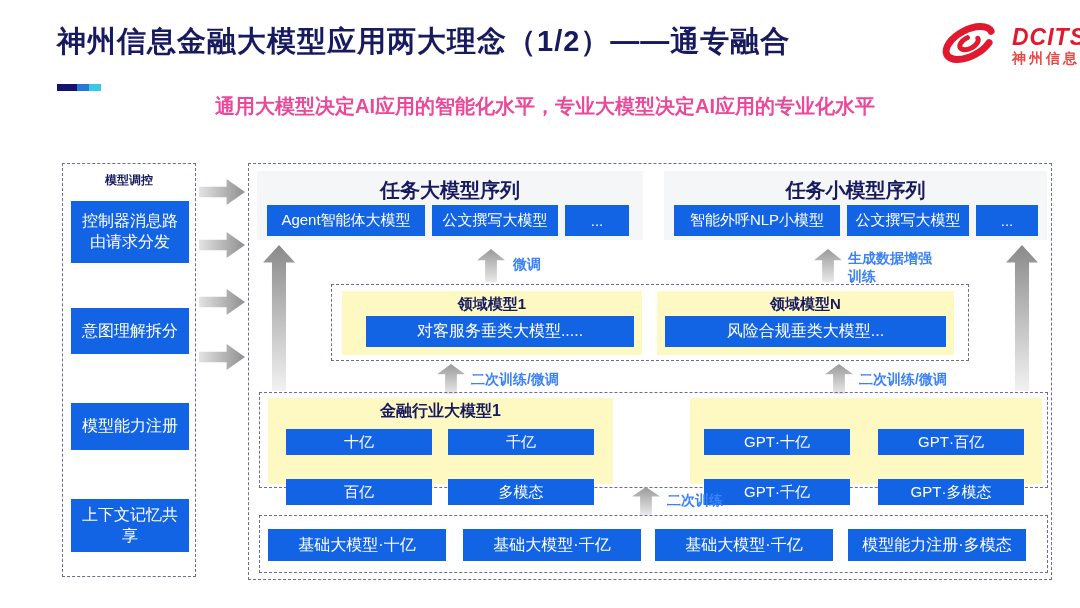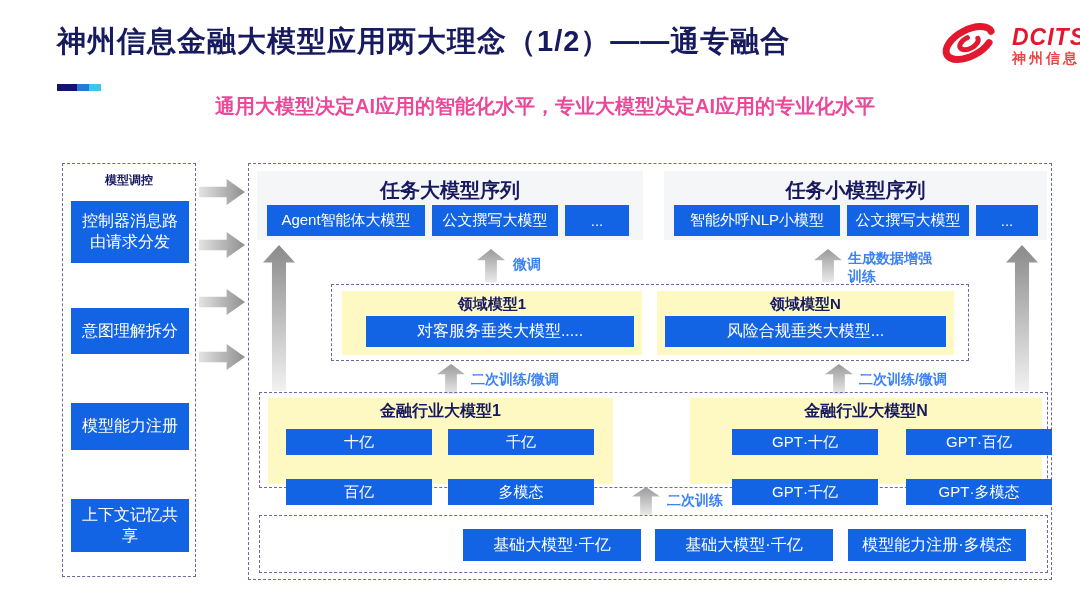--- a/index.html
+++ b/index.html
@@ -149,33 +149,33 @@
       <div class="panel ind-panel" style="left:8px; width:345px;">
         <div class="grp-title">金融行业大模型1</div>
         <div class="ind-grid" style="left:18px; width:308px; column-gap:16px;">
           <div class="blue-btn">十亿</div>
           <div class="blue-btn">百亿</div>
           <div class="blue-btn">千亿</div>
           <div class="blue-btn">多模态</div>
         </div>
       </div>
       <div class="panel ind-panel" style="left:430px; width:352px;">
-        <div class="grp-title">金融行业大模型N</div>
-        <div class="ind-grid" style="left:14px; width:320px; column-gap:28px;margin-left:28px;">
+        <div class="ind-grid" style="left:14px; width:320px; column-gap:28px;">
           <div class="blue-btn">GPT·十亿</div>
           <div class="blue-btn">GPT·千亿</div>
           <div class="blue-btn">GPT·百亿</div>
           <div class="blue-btn">GPT·多模态</div>
         </div>
       </div>
     </div>
 
     <div class="arrow-up" style="left:383px; top:323px; width:28px; height:28px;"></div>
     <div class="arrow-label" style="left:418px; top:328px;">二次训练</div>
 
     <div class="base-box">
+      <div class="blue-btn" style="left:8px;">基础大模型·十亿</div>
       <div class="blue-btn" style="left:203px;">基础大模型·千亿</div>
       <div class="blue-btn" style="left:395px;">基础大模型·千亿</div>
       <div class="blue-btn" style="left:588px;">模型能力注册·多模态</div>
     </div>
 
   </div>
 </div>
 
 </body></html>

